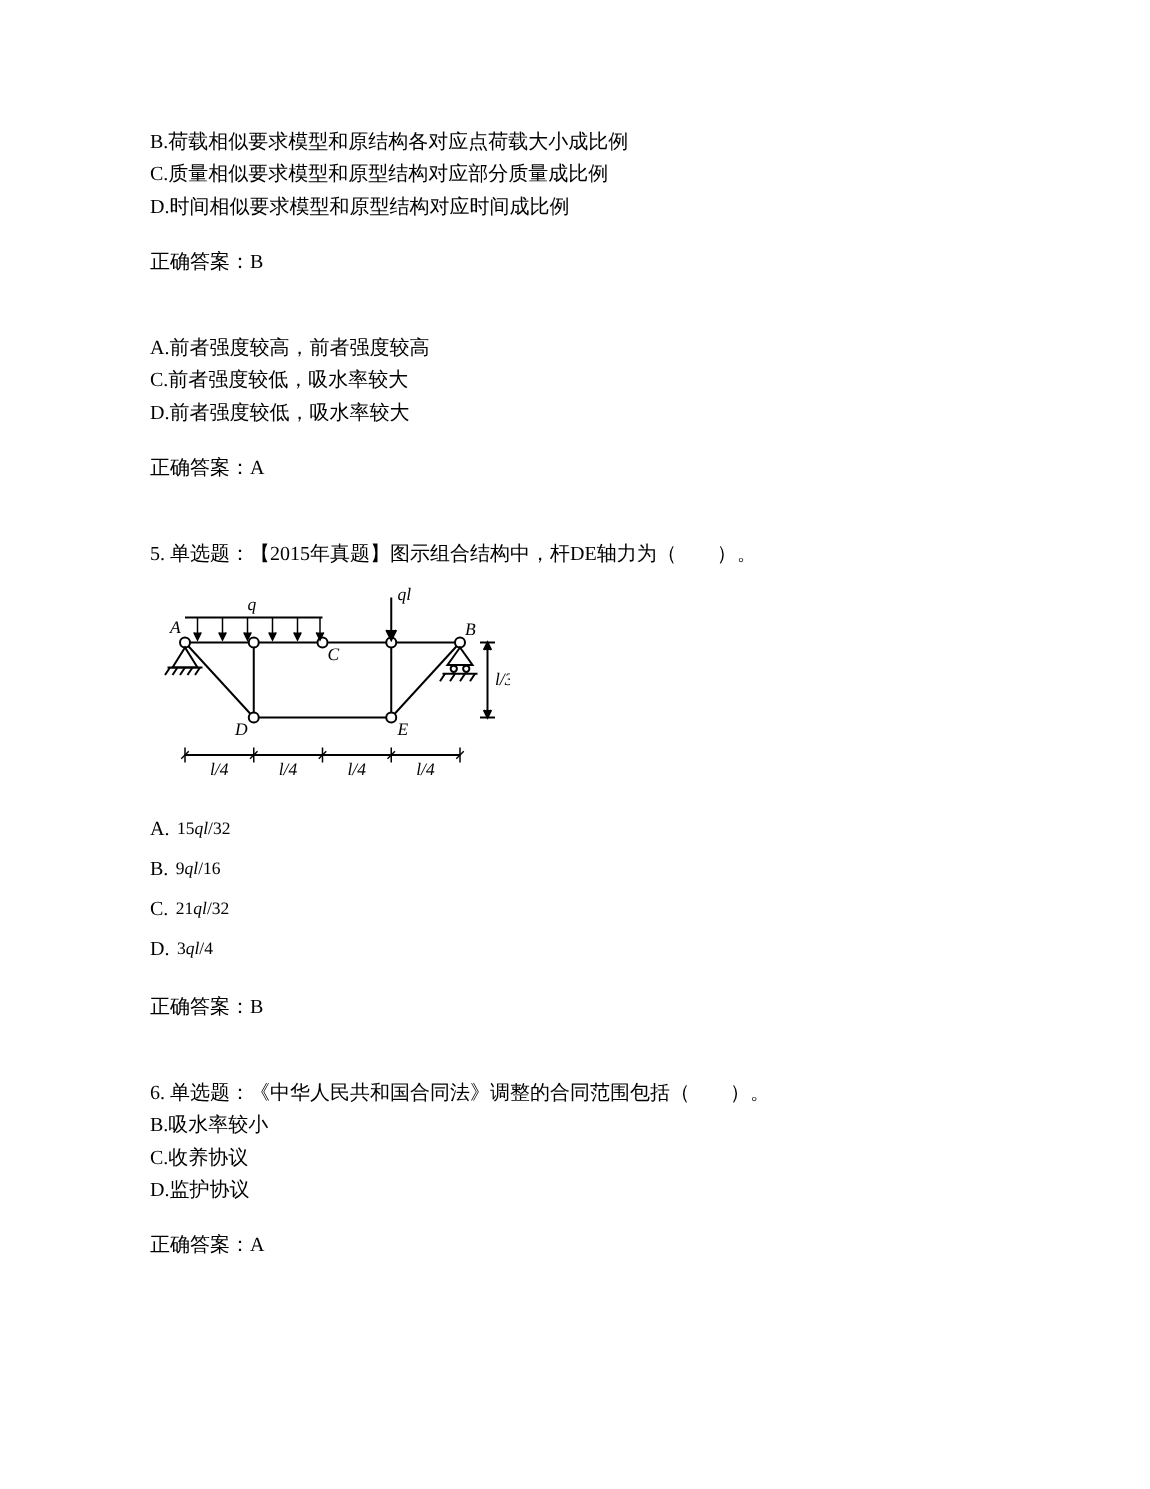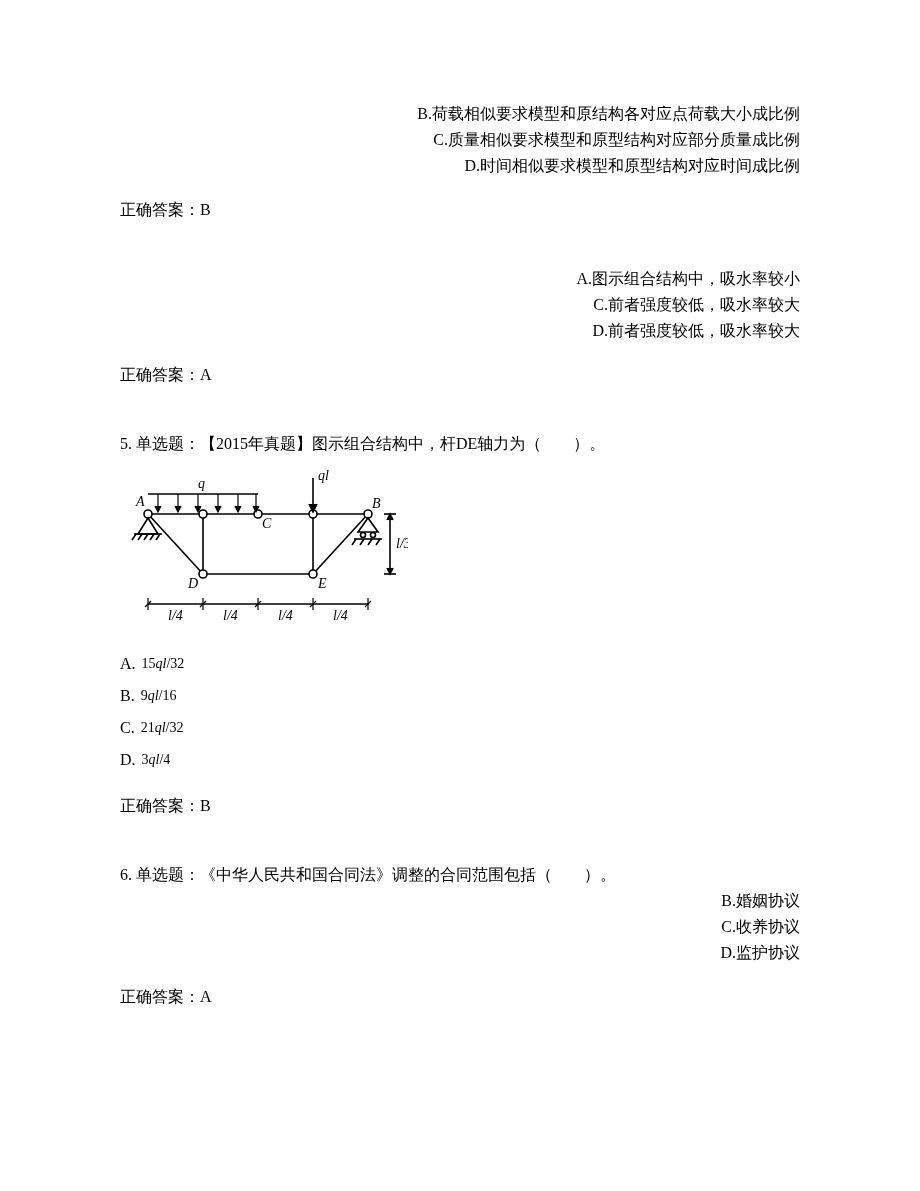--- a/index.html
+++ b/index.html
@@ -12,21 +12,20 @@
       height: 1191px;
       background: #ffffff;
       font-family: "SimSun", "宋体", serif;
       font-size: 16px;
       line-height: 1.5;
       color: #000000;
       padding: 100px 120px 60px 120px;
     }
     .option-line {
       margin: 2px 0;
-      text-align: right;
     }
     .answer-line {
       margin: 20px 0;
     }
     .question-block {
       margin-top: 45px;
     }
     .question-stem {
       margin-bottom: 2px;
     }
@@ -59,21 +58,21 @@
 <body>
 
 <div>
   <div class="option-line">B.荷载相似要求模型和原结构各对应点荷载大小成比例</div>
   <div class="option-line">C.质量相似要求模型和原型结构对应部分质量成比例</div>
   <div class="option-line">D.时间相似要求模型和原型结构对应时间成比例</div>
   <div class="answer-line">正确答案：B</div>
 </div>
 
 <div class="question-block">
-  <div class="option-line">A.图示组合结构中，吸水率较小</div>
+  <div class="option-line">A.前者强度较高，前者强度较高</div>
   <div class="option-line">C.前者强度较低，吸水率较大</div>
   <div class="option-line">D.前者强度较低，吸水率较大</div>
   <div class="answer-line">正确答案：A</div>
 </div>
 
 <div class="question-block">
   <div class="question-stem">5. 单选题：【2015年真题】图示组合结构中，杆DE轴力为（　　）。</div>
 
   <div class="diagram-block">
     <svg class="diagram-svg" width="280" height="180" viewBox="0 0 280 180">
@@ -186,17 +185,17 @@
   <div class="math-opt">
     <span class="opt-letter">D.</span>
     <span class="math-expr">3<span class="ital">ql</span>/4</span>
   </div>
 
   <div class="answer-line">正确答案：B</div>
 </div>
 
 <div class="question-block">
   <div class="question-stem">6. 单选题：《中华人民共和国合同法》调整的合同范围包括（　　）。</div>
-  <div class="option-line">B.婚姻协议</div>
+  <div class="option-line">B.吸水率较小</div>
   <div class="option-line">C.收养协议</div>
   <div class="option-line">D.监护协议</div>
   <div class="answer-line">正确答案：A</div>
 </div>
 
 </body></html>

